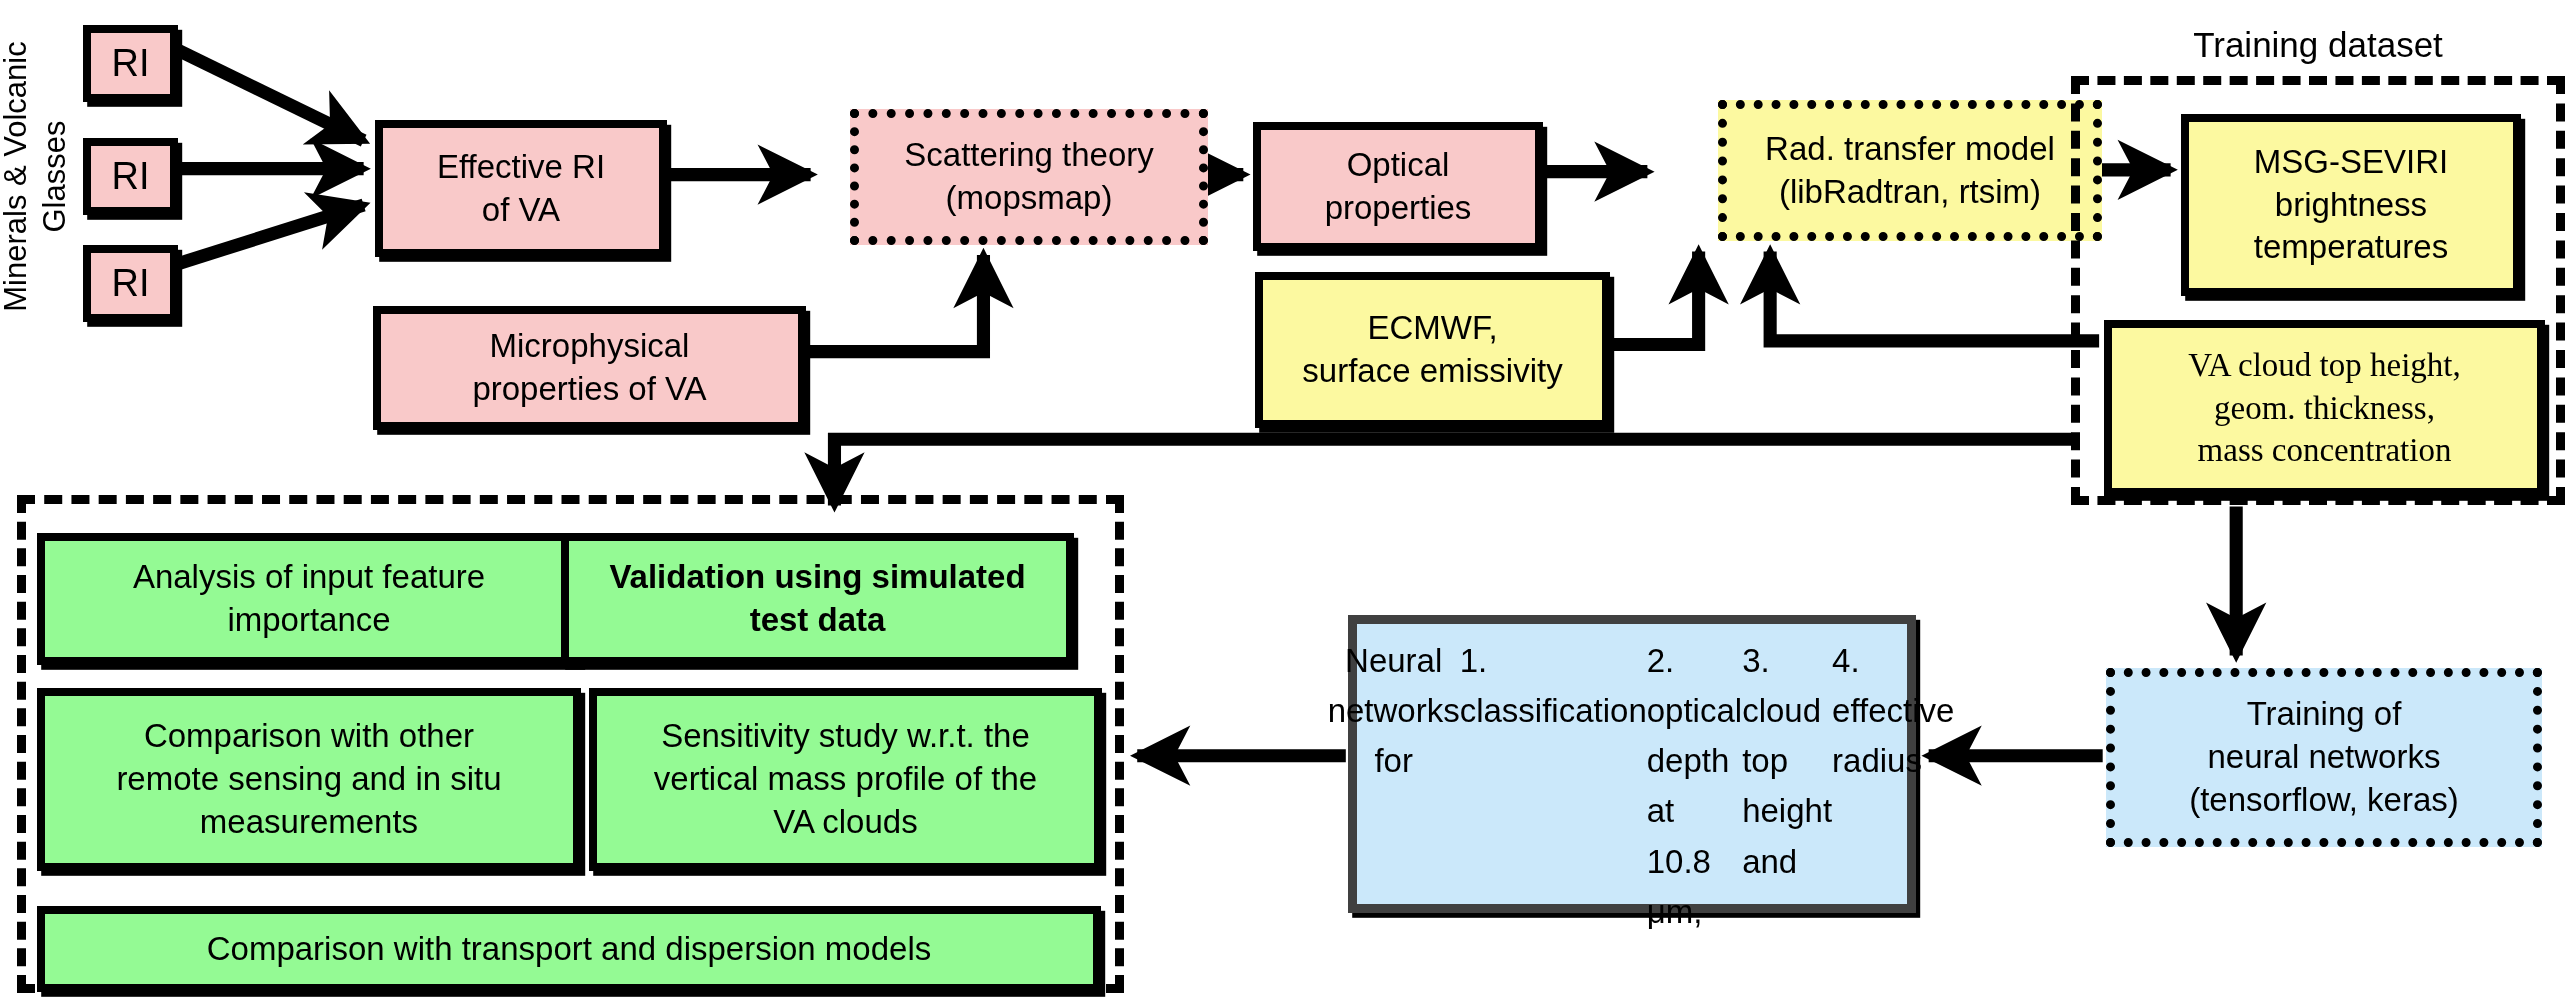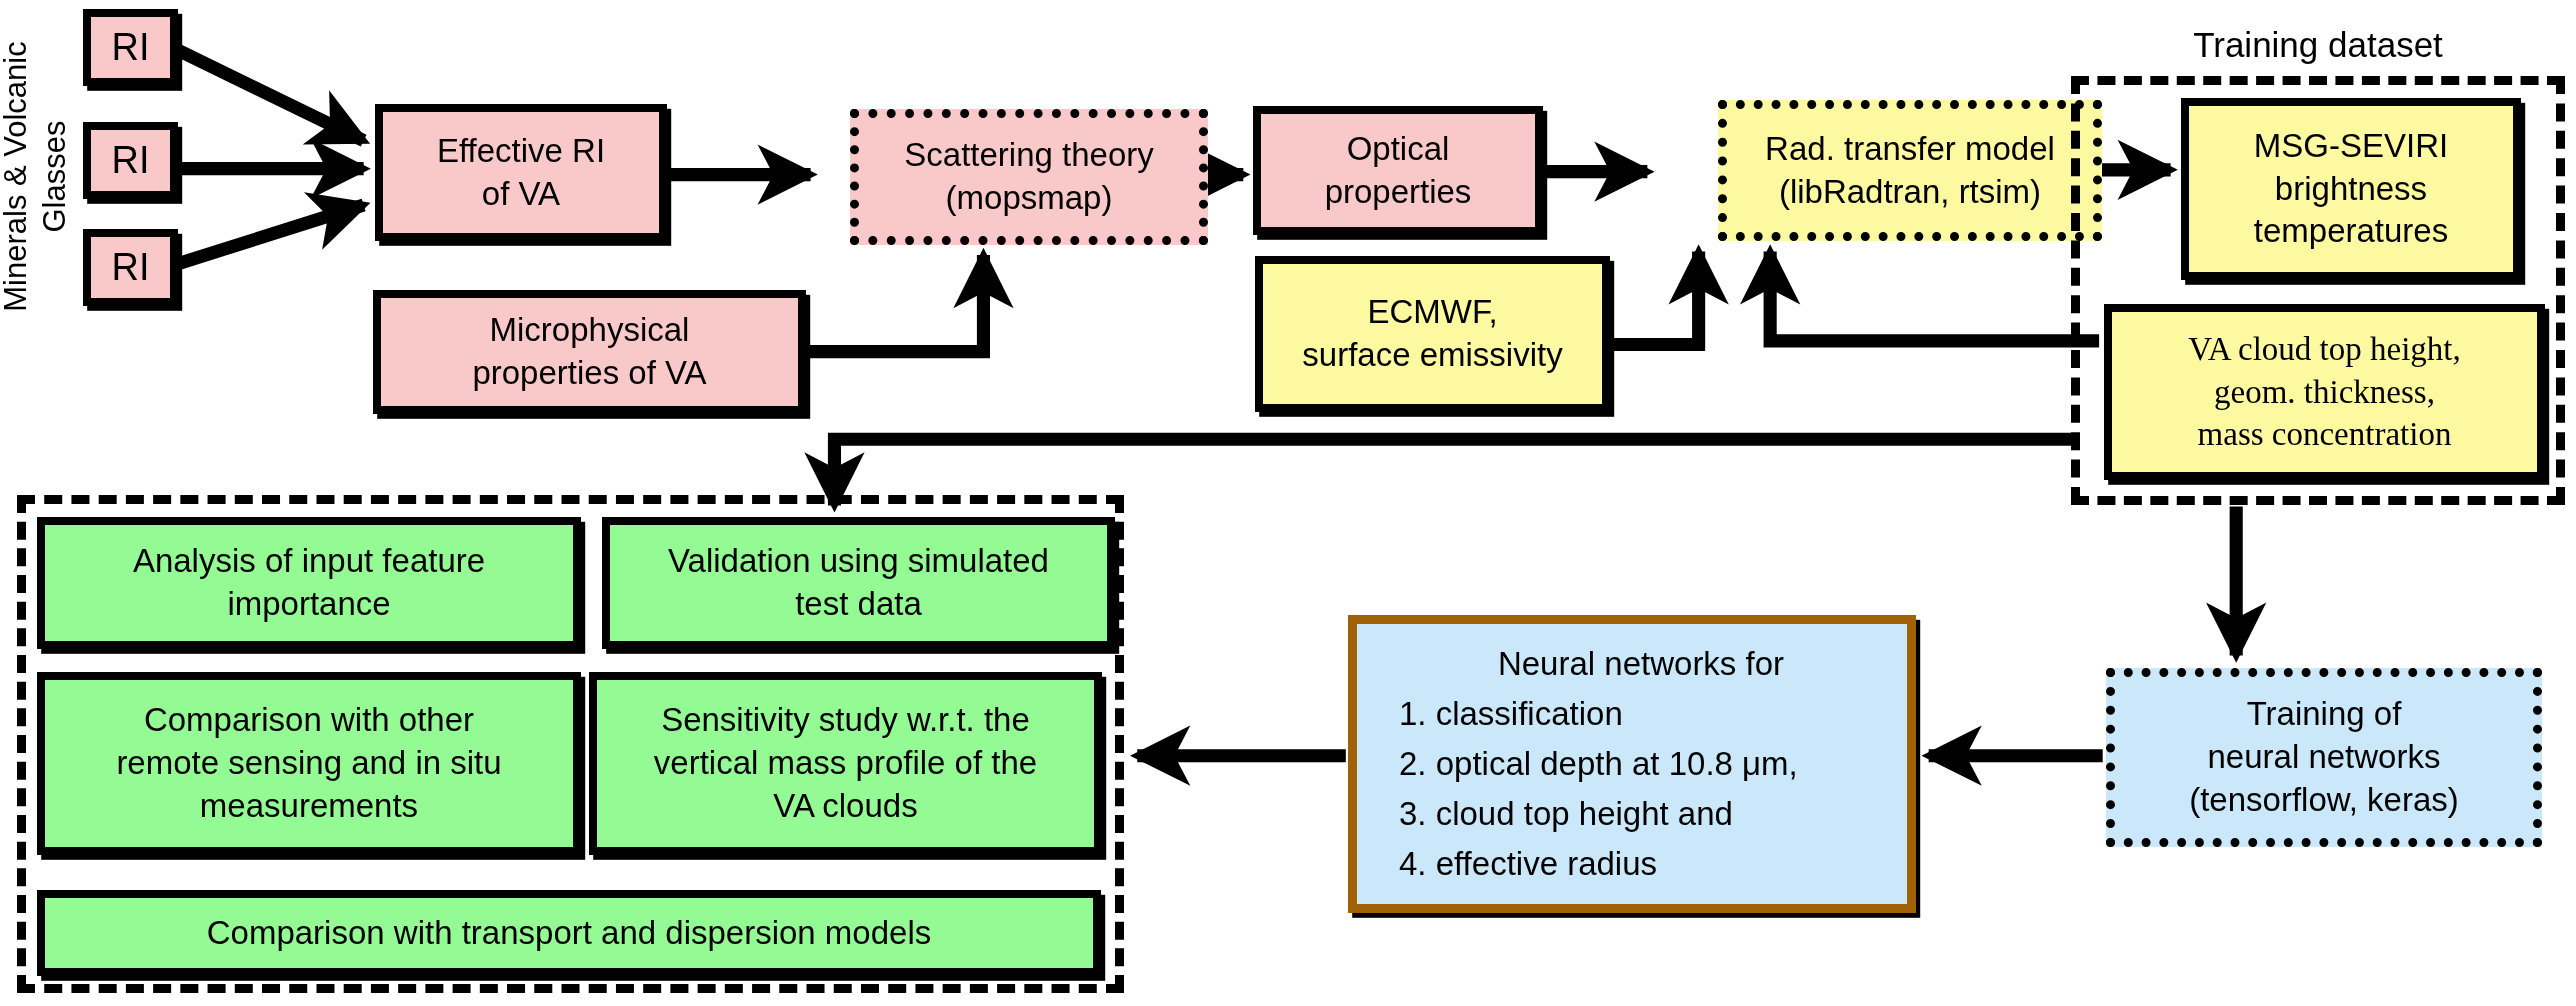--- a/index.html
+++ b/index.html
@@ -15,21 +15,21 @@
   .box{
     position:absolute;
     box-sizing:border-box;
     border:8.3px solid #000;
     display:flex;align-items:center;justify-content:center;
     text-align:center;
     white-space:pre-line;
     font-size:33px;line-height:1.3;
     padding:3.6px 8.3px;
   }
-  .solid-shadow{box-shadow:4.2px 4.8px 0 #000;}
+  .solid-shadow{box-shadow:4.2px 4.8px 0 #000;margin-top:16px;}
   .dotted{border-style:dotted;border-width:9px;}
   .pink{background:var(--color-pink);}
   .yellow{background:var(--color-yellow);}
   .green{background:var(--color-green);}
   .blue{background:var(--color-blue);}
   .container-dashed{
     position:absolute;box-sizing:border-box;
     border:9px dashed #000;background:transparent;
   }
   .ri{font-size:38px;}
@@ -39,23 +39,23 @@
   .side-label{
     position:absolute;
     width:381px;height:89px;
     transform:rotate(-90deg);
     text-align:center;
     font-size:31px;line-height:1.25;
     white-space:pre-line;
   }
   .nn-box{
     position:absolute;box-sizing:border-box;
-    border:9px solid #a16207;
+    border:9px solid #404040;
     box-shadow:4.2px 4.8px 0 #000;
-    display:flex;flex-direction:column;justify-content:center;
+    display:flex;flex-direction:row;justify-content:center;
     font-size:33px;line-height:1.52;
     padding:12px 24px 12px 42px;
   }
   .nn-title{text-align:center;}
   .nn-item{text-align:left;}
 </style>
 </head>
 <body>
 
 <div id="canvas">
@@ -121,21 +121,21 @@
     <div class="nn-title">Neural networks for</div>
     <div class="nn-item">1. classification</div>
     <div class="nn-item">2. optical depth at 10.8 μm,</div>
     <div class="nn-item">3. cloud top height and</div>
     <div class="nn-item">4. effective radius</div>
   </div>
 
   <div class="container-dashed" style="left:16.7px;top:495px;width:1107px;height:498px;"></div>
   <div class="box green solid-shadow" style="left:37px;top:517px;width:544px;height:132px;">Analysis of input feature
 importance</div>
-  <div class="box green solid-shadow" style="left:602px;top:517px;width:513px;height:132px;">Validation using simulated
+  <div class="box green solid-shadow" style="left:561px;top:517px;width:513px;height:132px;font-weight:bold;">Validation using simulated
 test data</div>
   <div class="box green solid-shadow" style="left:37px;top:672px;width:544px;height:183px;">Comparison with other
 remote sensing and in situ
 measurements</div>
   <div class="box green solid-shadow" style="left:589px;top:672px;width:513px;height:183px;">Sensitivity study w.r.t. the
 vertical mass profile of the
 VA clouds</div>
   <div class="box green solid-shadow" style="left:37px;top:890px;width:1064px;height:86px;text-align:right;">Comparison with transport and dispersion models</div>
 
 </div>

